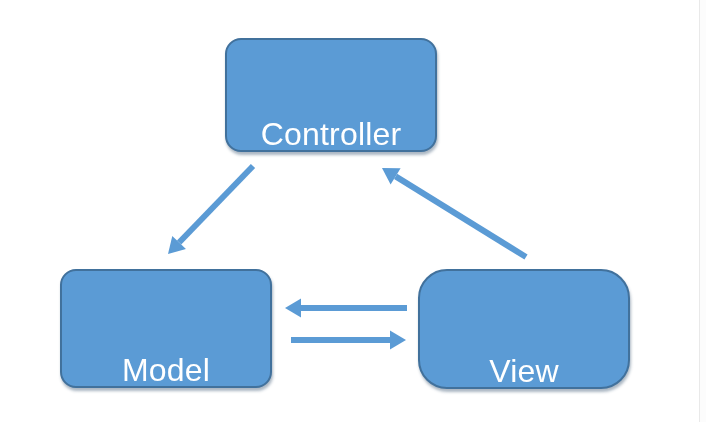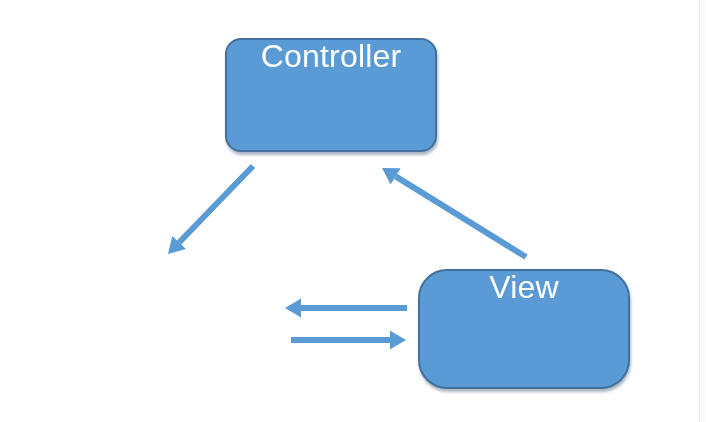--- a/index.html
+++ b/index.html
@@ -23,21 +23,21 @@
     position: absolute;
     left: 0;
     top: 0;
     width: 706px;
     height: 422px;
   }
   .node {
     position: absolute;
     box-sizing: border-box;
     display: flex;
-    align-items: flex-start;
+    align-items: flex-end;
     justify-content: center;
     background: var(--node-fill, #5b9bd5);
     border: 2px solid var(--node-border, #41719c);
     border-radius: 16px;
     box-shadow: 1px 3px 3px rgba(44, 74, 106, 0.40);
   }
   .node-label {
     color: var(--node-text, #ffffff);
     font-size: 32px;
     line-height: 1;
@@ -74,19 +74,22 @@
       <g>
         <line x1="291" y1="340" x2="390" y2="340" stroke="#5b9bd5" stroke-width="6"></line>
         <polygon points="406,340 390,349.5 390,330.5" fill="#5b9bd5"></polygon>
       </g>
     </svg>
 
   <div class="node" style="left: 225px; top: 38px; width: 212px; height: 114px;">
     <span class="node-label">Controller</span>
   </div>
 
+  <div class="node" style="left: 60px; top: 269px; width: 212px; height: 119px;">
+    <span class="node-label">Model</span>
+  </div>
 
   <div class="node" style="left: 418px; top: 269px; width: 212px; height: 120px; border-radius: 29px;">
     <span class="node-label">View</span>
   </div>
 
   <div class="screen-edge"></div>
 </div>
 
 </body></html>

